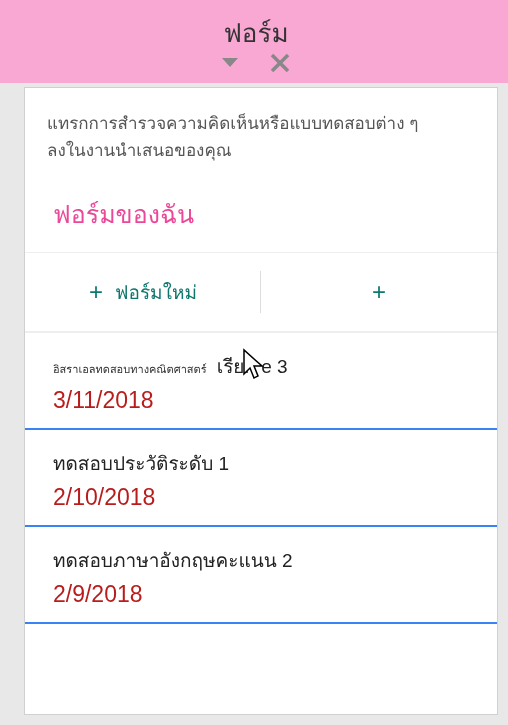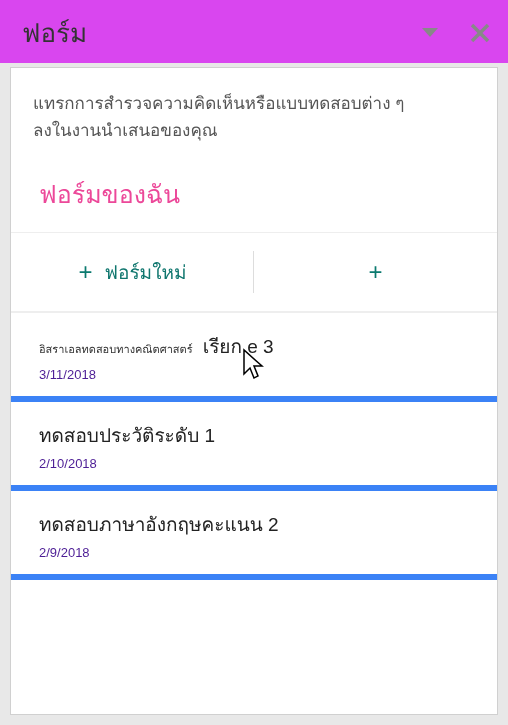--- a/index.html
+++ b/index.html
@@ -18,39 +18,40 @@
       width: 100%;
       height: 100%;
       background: #e8e8e8;
       display: flex;
       flex-direction: column;
     }
     .header {
       display: flex;
       align-items: center;
       padding: 12px 18px 10px 22px;
-      background: #d946ef;
+      background: #f9a8d4;
+      flex-direction: column;
     }
     .header-title {
       flex: 1;
       font-size: 26px;
       color: #333;
       font-weight: 400;
     }
     .header-icons {
       display: flex;
       align-items: center;
       gap: 32px;
     }
     .dropdown-icon svg, .close-icon svg {
       display: block;
     }
     .content {
       flex: 1;
-      margin: 4px 10px 10px 10px;
+      margin: 4px 10px 10px 24px;
       background: #fff;
       border: 1px solid #d0d0d0;
       padding: 22px 0 0 0;
       overflow: hidden;
     }
     .description {
       font-size: 17px;
       color: #555;
       line-height: 1.6;
       padding: 0 22px 24px 22px;
@@ -95,38 +96,38 @@
       font-size: 19px;
       color: #0f766e;
       white-space: nowrap;
     }
     .forms-list {
       display: flex;
       flex-direction: column;
     }
     .form-item {
       padding: 18px 22px 14px 28px;
-      border-bottom: 6px solid #3b82f6;
+      border-bottom: 2px solid #3b82f6;
       cursor: pointer;
     }
     .form-item-title {
       font-size: 19px;
       color: #222;
       margin-bottom: 6px;
       display: flex;
       align-items: baseline;
       gap: 10px;
     }
     .form-item-title .small-prefix {
       font-size: 11px;
       color: #333;
     }
     .form-item-date {
-      font-size: 13px;
-      color: #4c1d95;
+      font-size: 23px;
+      color: #b91c1c;
     }
     .cursor {
       position: absolute;
       left: 241px;
       top: 348px;
       pointer-events: none;
       z-index: 100;
     }
   </style>
 </head>

